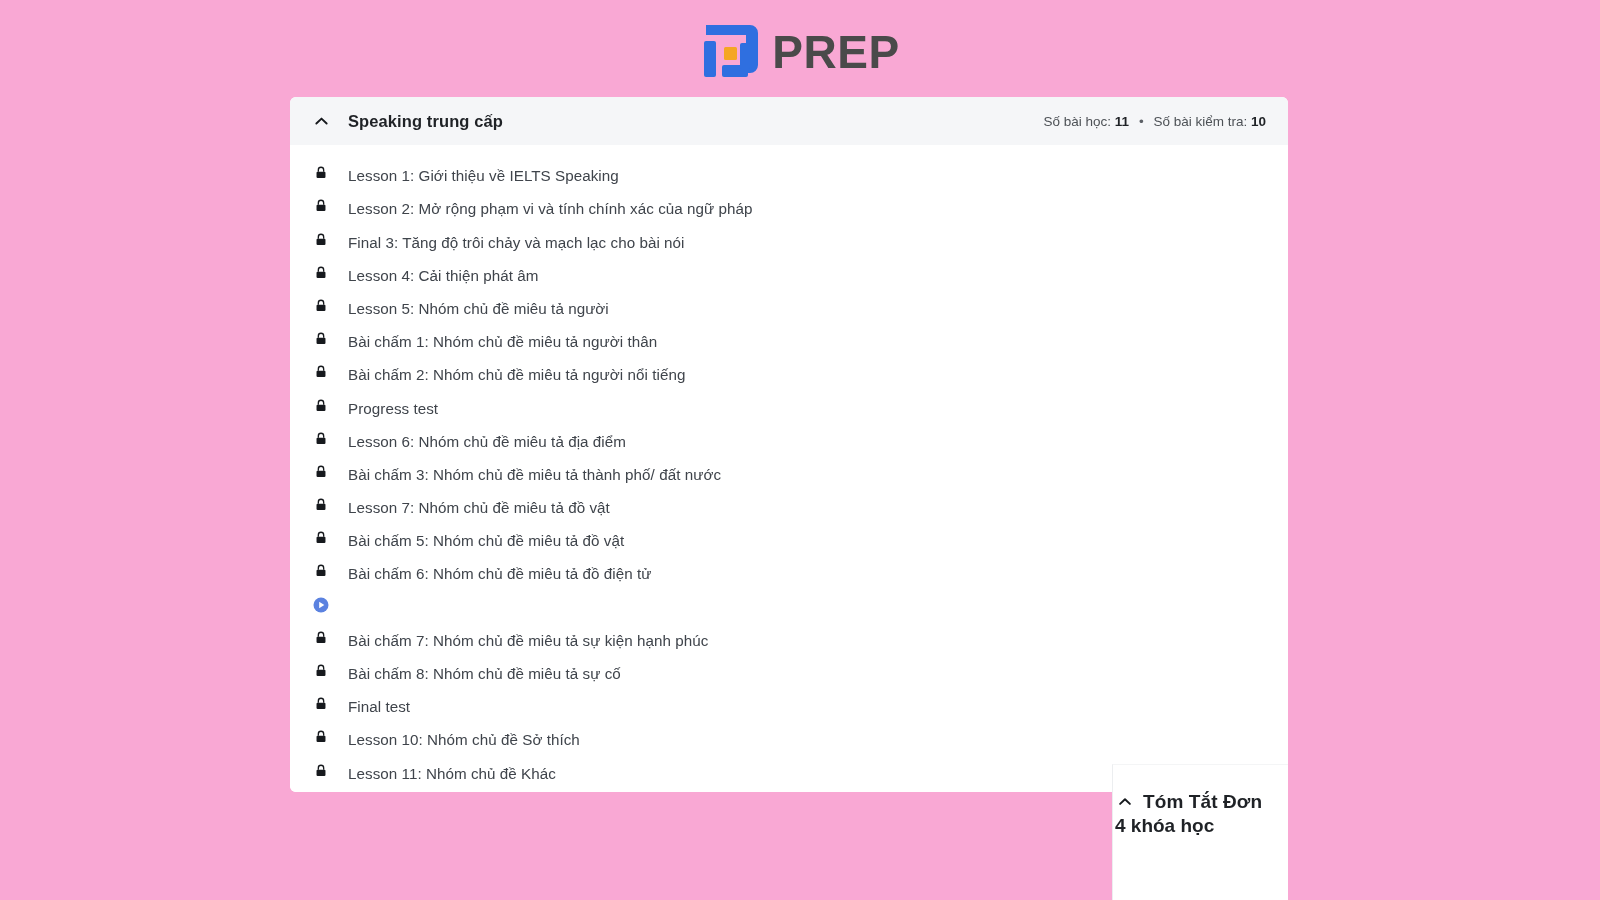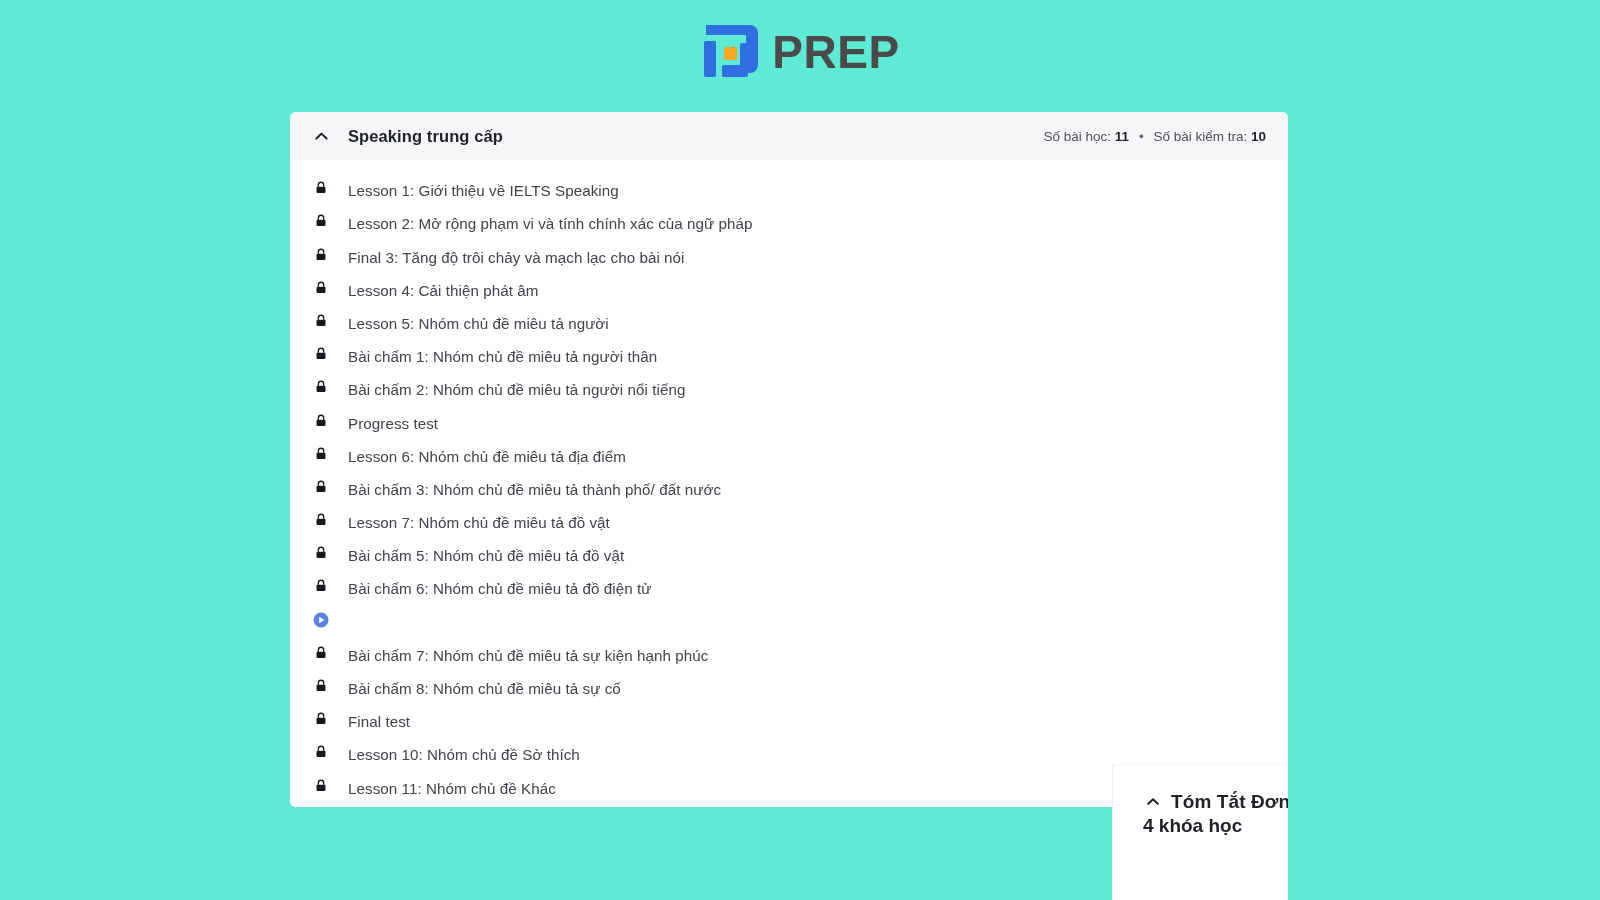--- a/index.html
+++ b/index.html
@@ -9,21 +9,21 @@
     height: 900px;
     background: #ffffff;
     font-family: "Liberation Sans", "DejaVu Sans", sans-serif;
     overflow: hidden;
   }
 
   .page {
     position: relative;
     width: 1600px;
     height: 900px;
-    background: #5eead4;
+    background: #f9a8d4;
   }
 
   
   .logo-bar {
     position: absolute;
     top: 0;
     left: 0;
     width: 1600px;
     height: 104px;
     display: flex;
@@ -47,21 +47,21 @@
     letter-spacing: 0.5px;
     color: #4a4a4a;
     line-height: 1;
     font-family: "Liberation Sans", sans-serif;
   }
 
   
   .course-card {
     position: absolute;
     left: 290px;
-    top: 112px;
+    top: 97px;
     width: 998px;
     background: #ffffff;
     border-radius: 6px;
     overflow: hidden;
   }
 
   .card-header {
     height: 48px;
     background: #f5f6f8;
     display: flex;
@@ -127,21 +127,21 @@
   
   .summary-panel {
     position: absolute;
     left: 1112px;
     top: 764px;
     width: 176px;
     height: 136px;
     background: #ffffff;
     border-left: 1px solid #eceef0;
     border-top: 1px solid #f4f5f6;
-    padding: 26px 0 0 30px;
+    padding: 26px 0 0 2px;
     overflow: hidden;
   }
   .summary-head {
     display: flex;
     align-items: center;
     white-space: nowrap;
   }
   .summary-head .chev {
     width: 20px;
     height: 20px;

